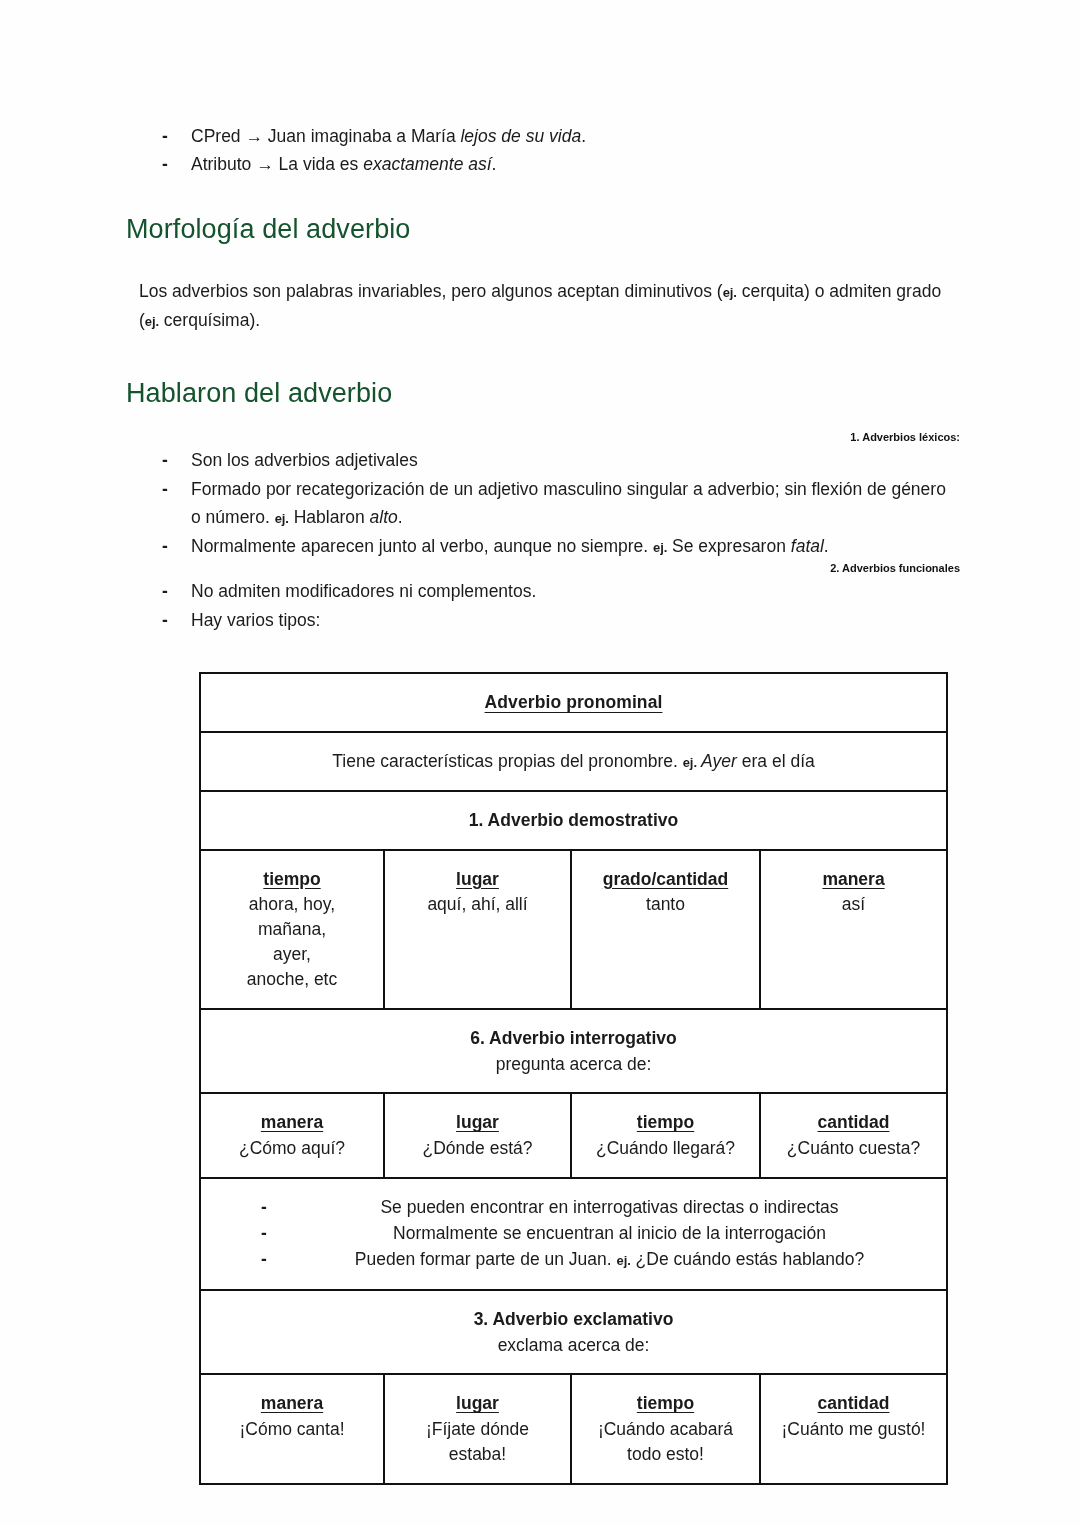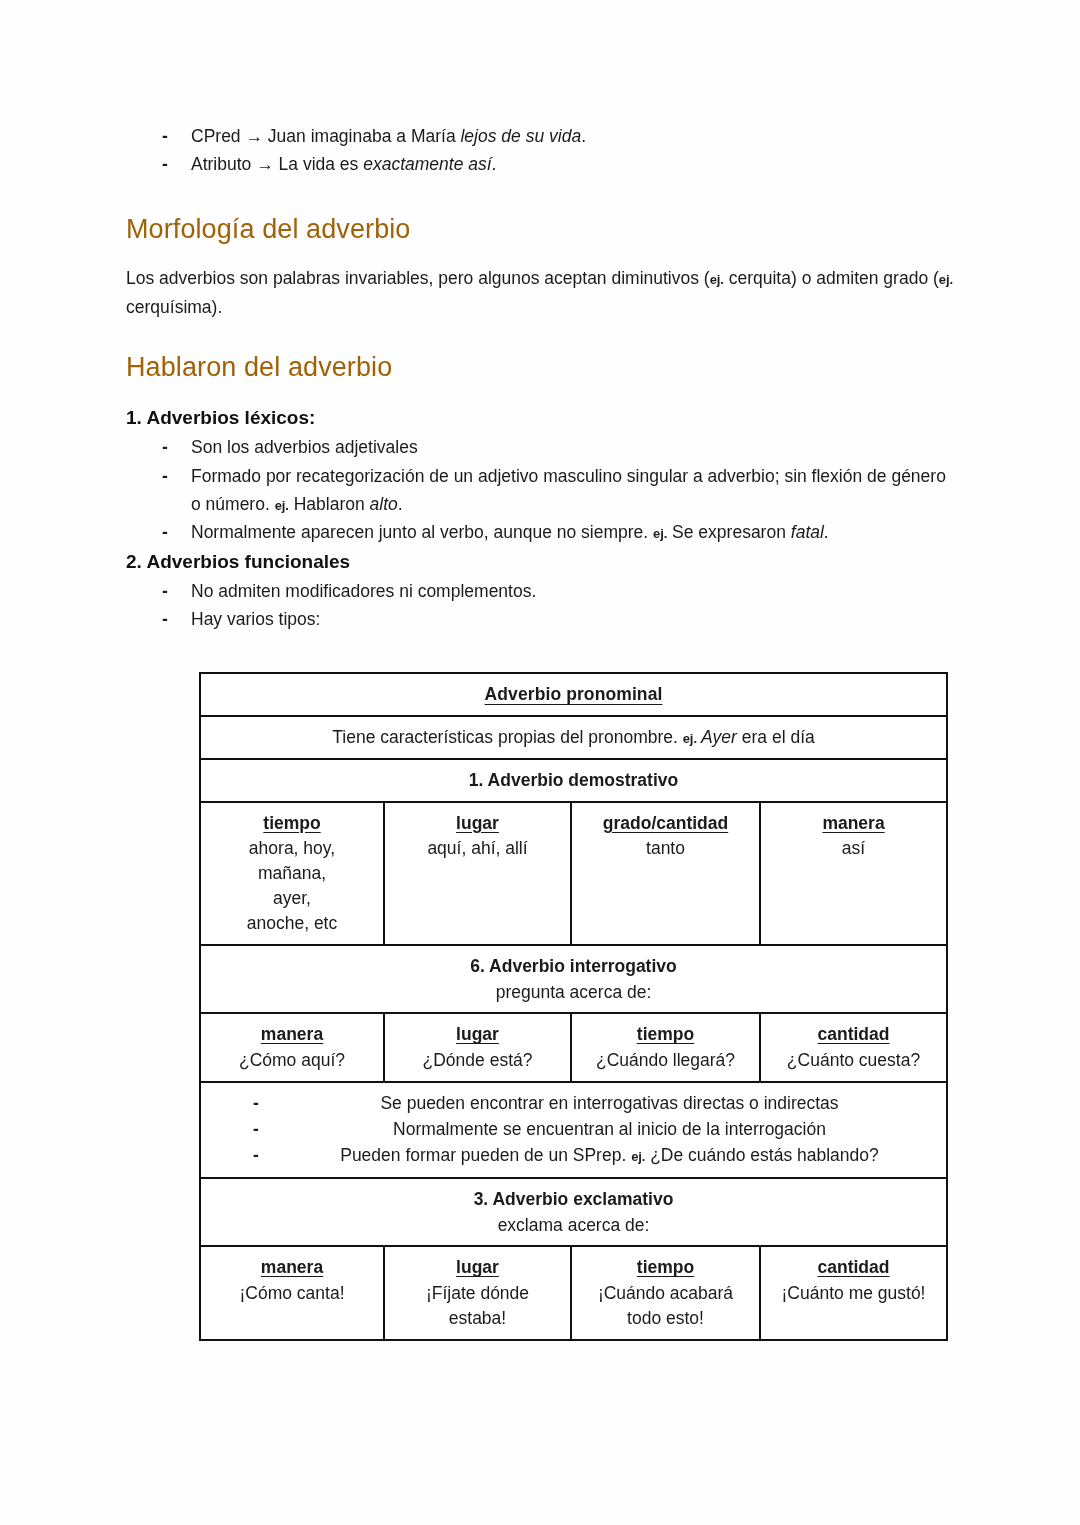--- a/index.html
+++ b/index.html
@@ -28,36 +28,37 @@
     left: 126px;
     top: 122px;
     width: 834px;
   }
 
   
   .h2 {
     font-size: 27px;
     font-weight: 400;
     letter-spacing: 0.1px;
-    color: #a16207;
+    color: #14532d;
     margin: 0;
     line-height: 1.25;
   }
   .para {
     font-size: 17.5px;
     line-height: 1.62;
     color: #1b1b1b;
-    margin: 0;
+    margin: 13px;
   }
   .strongline {
-    font-size: 19px;
+    font-size: 11px;
     font-weight: 700;
     line-height: 1.6;
     color: #111;
     margin: 0;
+    text-align: right;
   }
   .ej {
     font-weight: 700;
     font-size: 13px;
     letter-spacing: -0.1px;
   }
   i, .it { font-style: italic; margin-top: 20px; }
   b, .bd { font-weight: 400; }
 
   
@@ -89,21 +90,21 @@
     width: 747px;
   }
   table.adv {
     border-collapse: collapse;
     width: 747px;
     table-layout: fixed;
     background: #fff;
   }
   table.adv td {
     border: 2px solid #111;
-    padding: 8px;
+    padding: 16px;
     vertical-align: top;
     text-align: center;
     font-size: 17.5px;
     color: #1b1b1b;
     line-height: 1.42;
   }
   .cellpad { padding: 10px 8px 11px 8px; }
   .cellpad-tall { padding: 11px 8px 14px 8px; }
 
   .title-cell {
@@ -289,21 +290,21 @@
             <li>
               <span class="dash">-</span>
               <span>Se pueden encontrar en interrogativas directas o indirectas</span>
             </li>
             <li>
               <span class="dash">-</span>
               <span>Normalmente se encuentran al inicio de la interrogación</span>
             </li>
             <li>
               <span class="dash">-</span>
-              <span>Pueden formar pueden de un SPrep. </span><span class="ej">ej.</span><span> ¿De cuándo estás hablando?</span>
+              <span>Pueden formar parte de un Juan. </span><span class="ej">ej.</span><span> ¿De cuándo estás hablando?</span>
             </li>
           </ul>
         </td>
       </tr>
 
       <tr>
         <td colspan="4" class="section-cell">
           <span>3. Adverbio exclamativo</span>
           <span class="sub">exclama acerca de:</span>
         </td>

